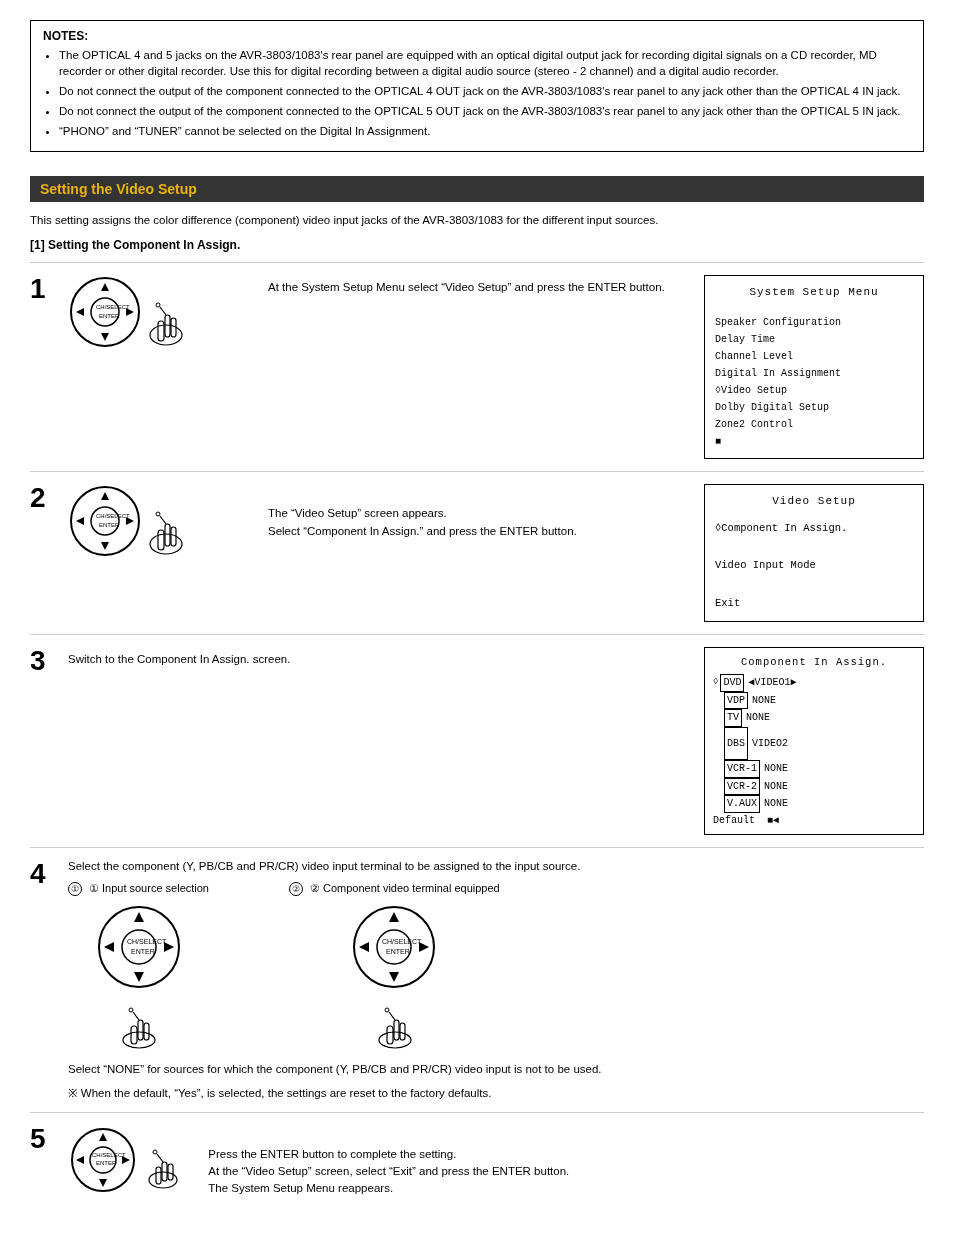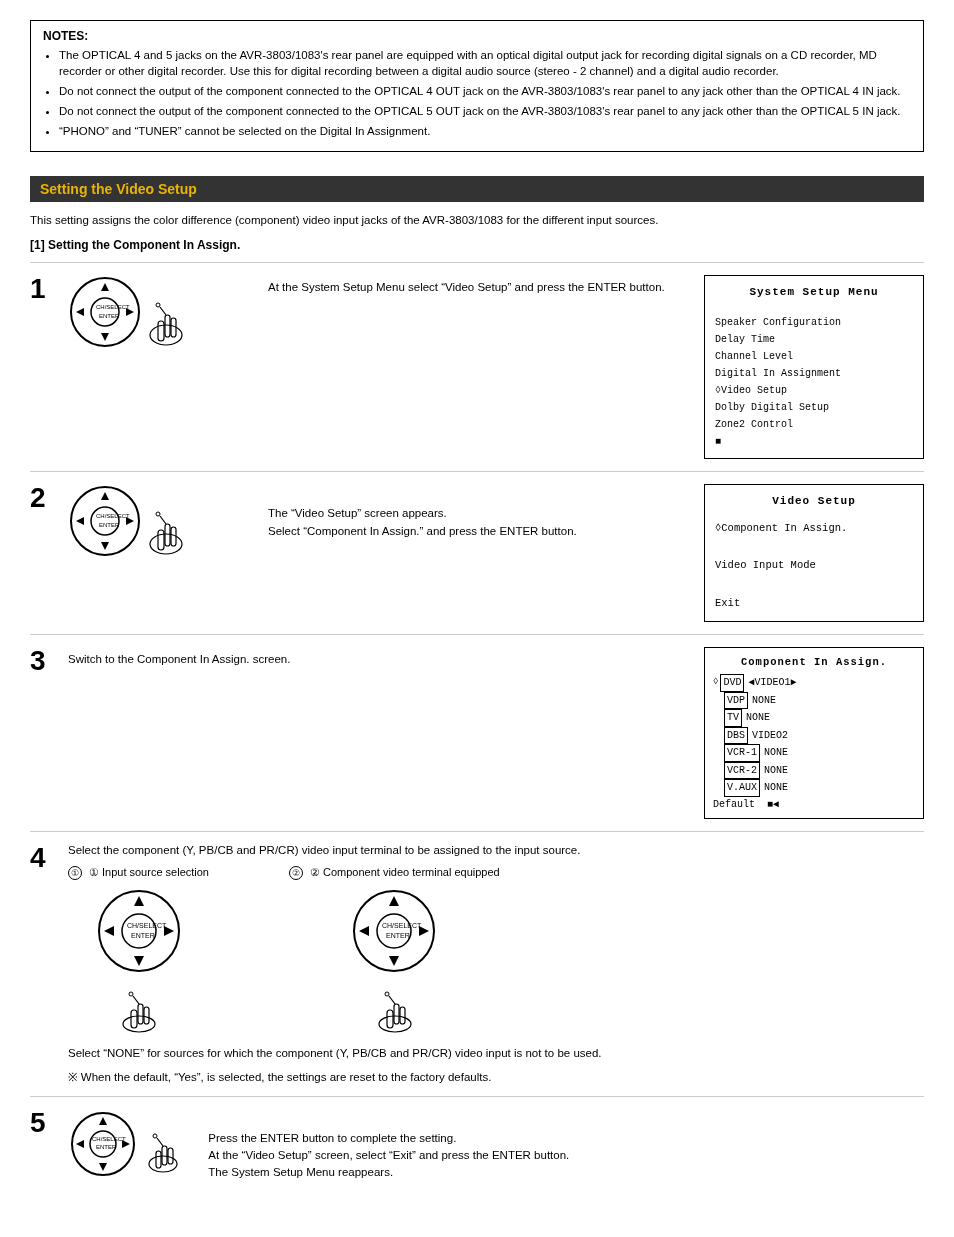--- a/index.html
+++ b/index.html
@@ -98,21 +98,21 @@
       border: 1px solid #000;
       padding: 8px 10px;
       font-family: 'Courier New', Courier, monospace;
       font-size: 11px;
       line-height: 1.6;
       background: #fff;
     }
 
     .screen-title {
       text-align: center;
-      font-weight: bold;
+      font-weight: normal;
       margin-bottom: 4px;
       letter-spacing: 1px;
     }
 
     
     .cia-screen {
       width: 220px;
       min-width: 220px;
       border: 1px solid #000;
       padding: 6px 8px;
@@ -306,21 +306,21 @@
         </div>
         <div style="display:flex; align-items:center;">
           <span style="border:1px solid #000; padding:0 2px; font-size:10px; margin-left:11px; margin-right:4px;">VDP</span>
             <span>NONE</span>
         </div>
         <div style="display:flex; align-items:center;">
           <span style="border:1px solid #000; padding:0 2px; font-size:10px; margin-left:11px; margin-right:4px;">TV</span>
             <span>NONE</span>
         </div>
         <div style="display:flex; align-items:center;">
-          <span style="border:1px solid #000; padding:0 2px; font-size:10px; margin-left:11px; margin-right:4px;">DBS</span>
+          <span style="border:1px solid #000; padding:8px 2px; font-size:10px; margin-left:11px; margin-right:4px;">DBS</span>
             <span>VIDEO2</span>
         </div>
         <div style="display:flex; align-items:center;">
           <span style="border:1px solid #000; padding:0 2px; font-size:10px; margin-left:11px; margin-right:4px;">VCR-1</span>
             <span>NONE</span>
         </div>
         <div style="display:flex; align-items:center;">
           <span style="border:1px solid #000; padding:0 2px; font-size:10px; margin-left:11px; margin-right:4px;">VCR-2</span>
             <span>NONE</span>
         </div>

